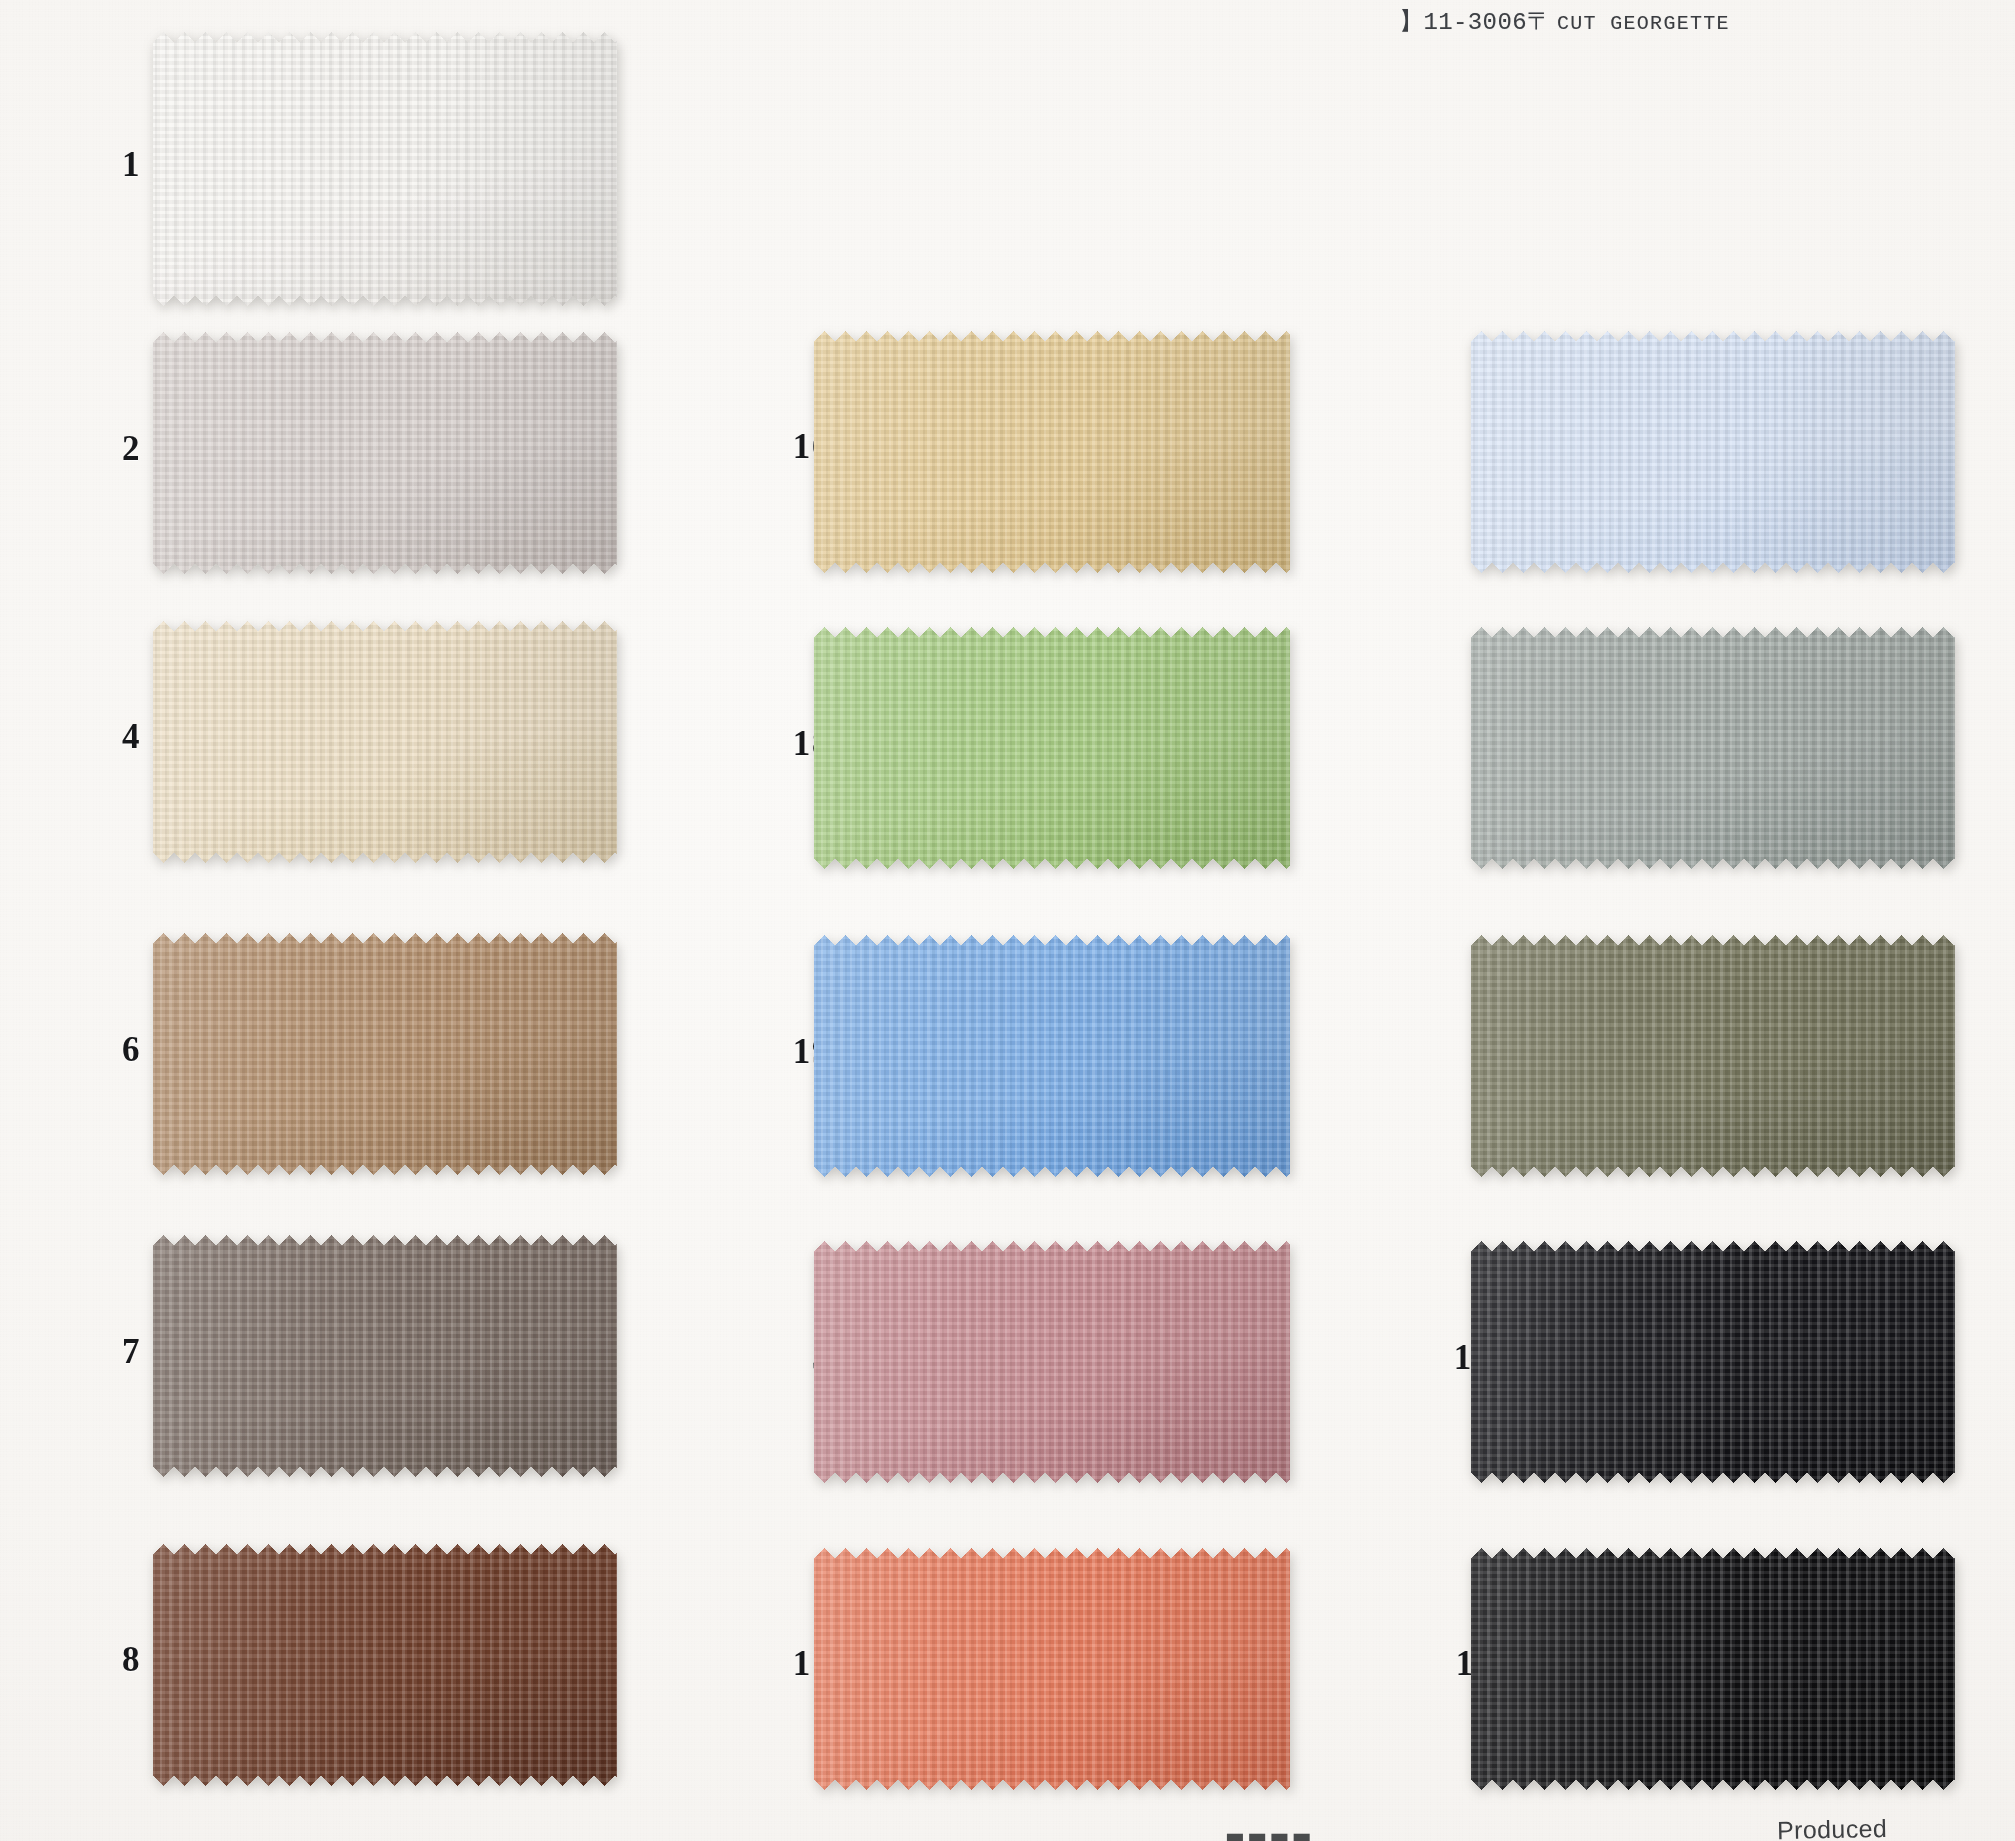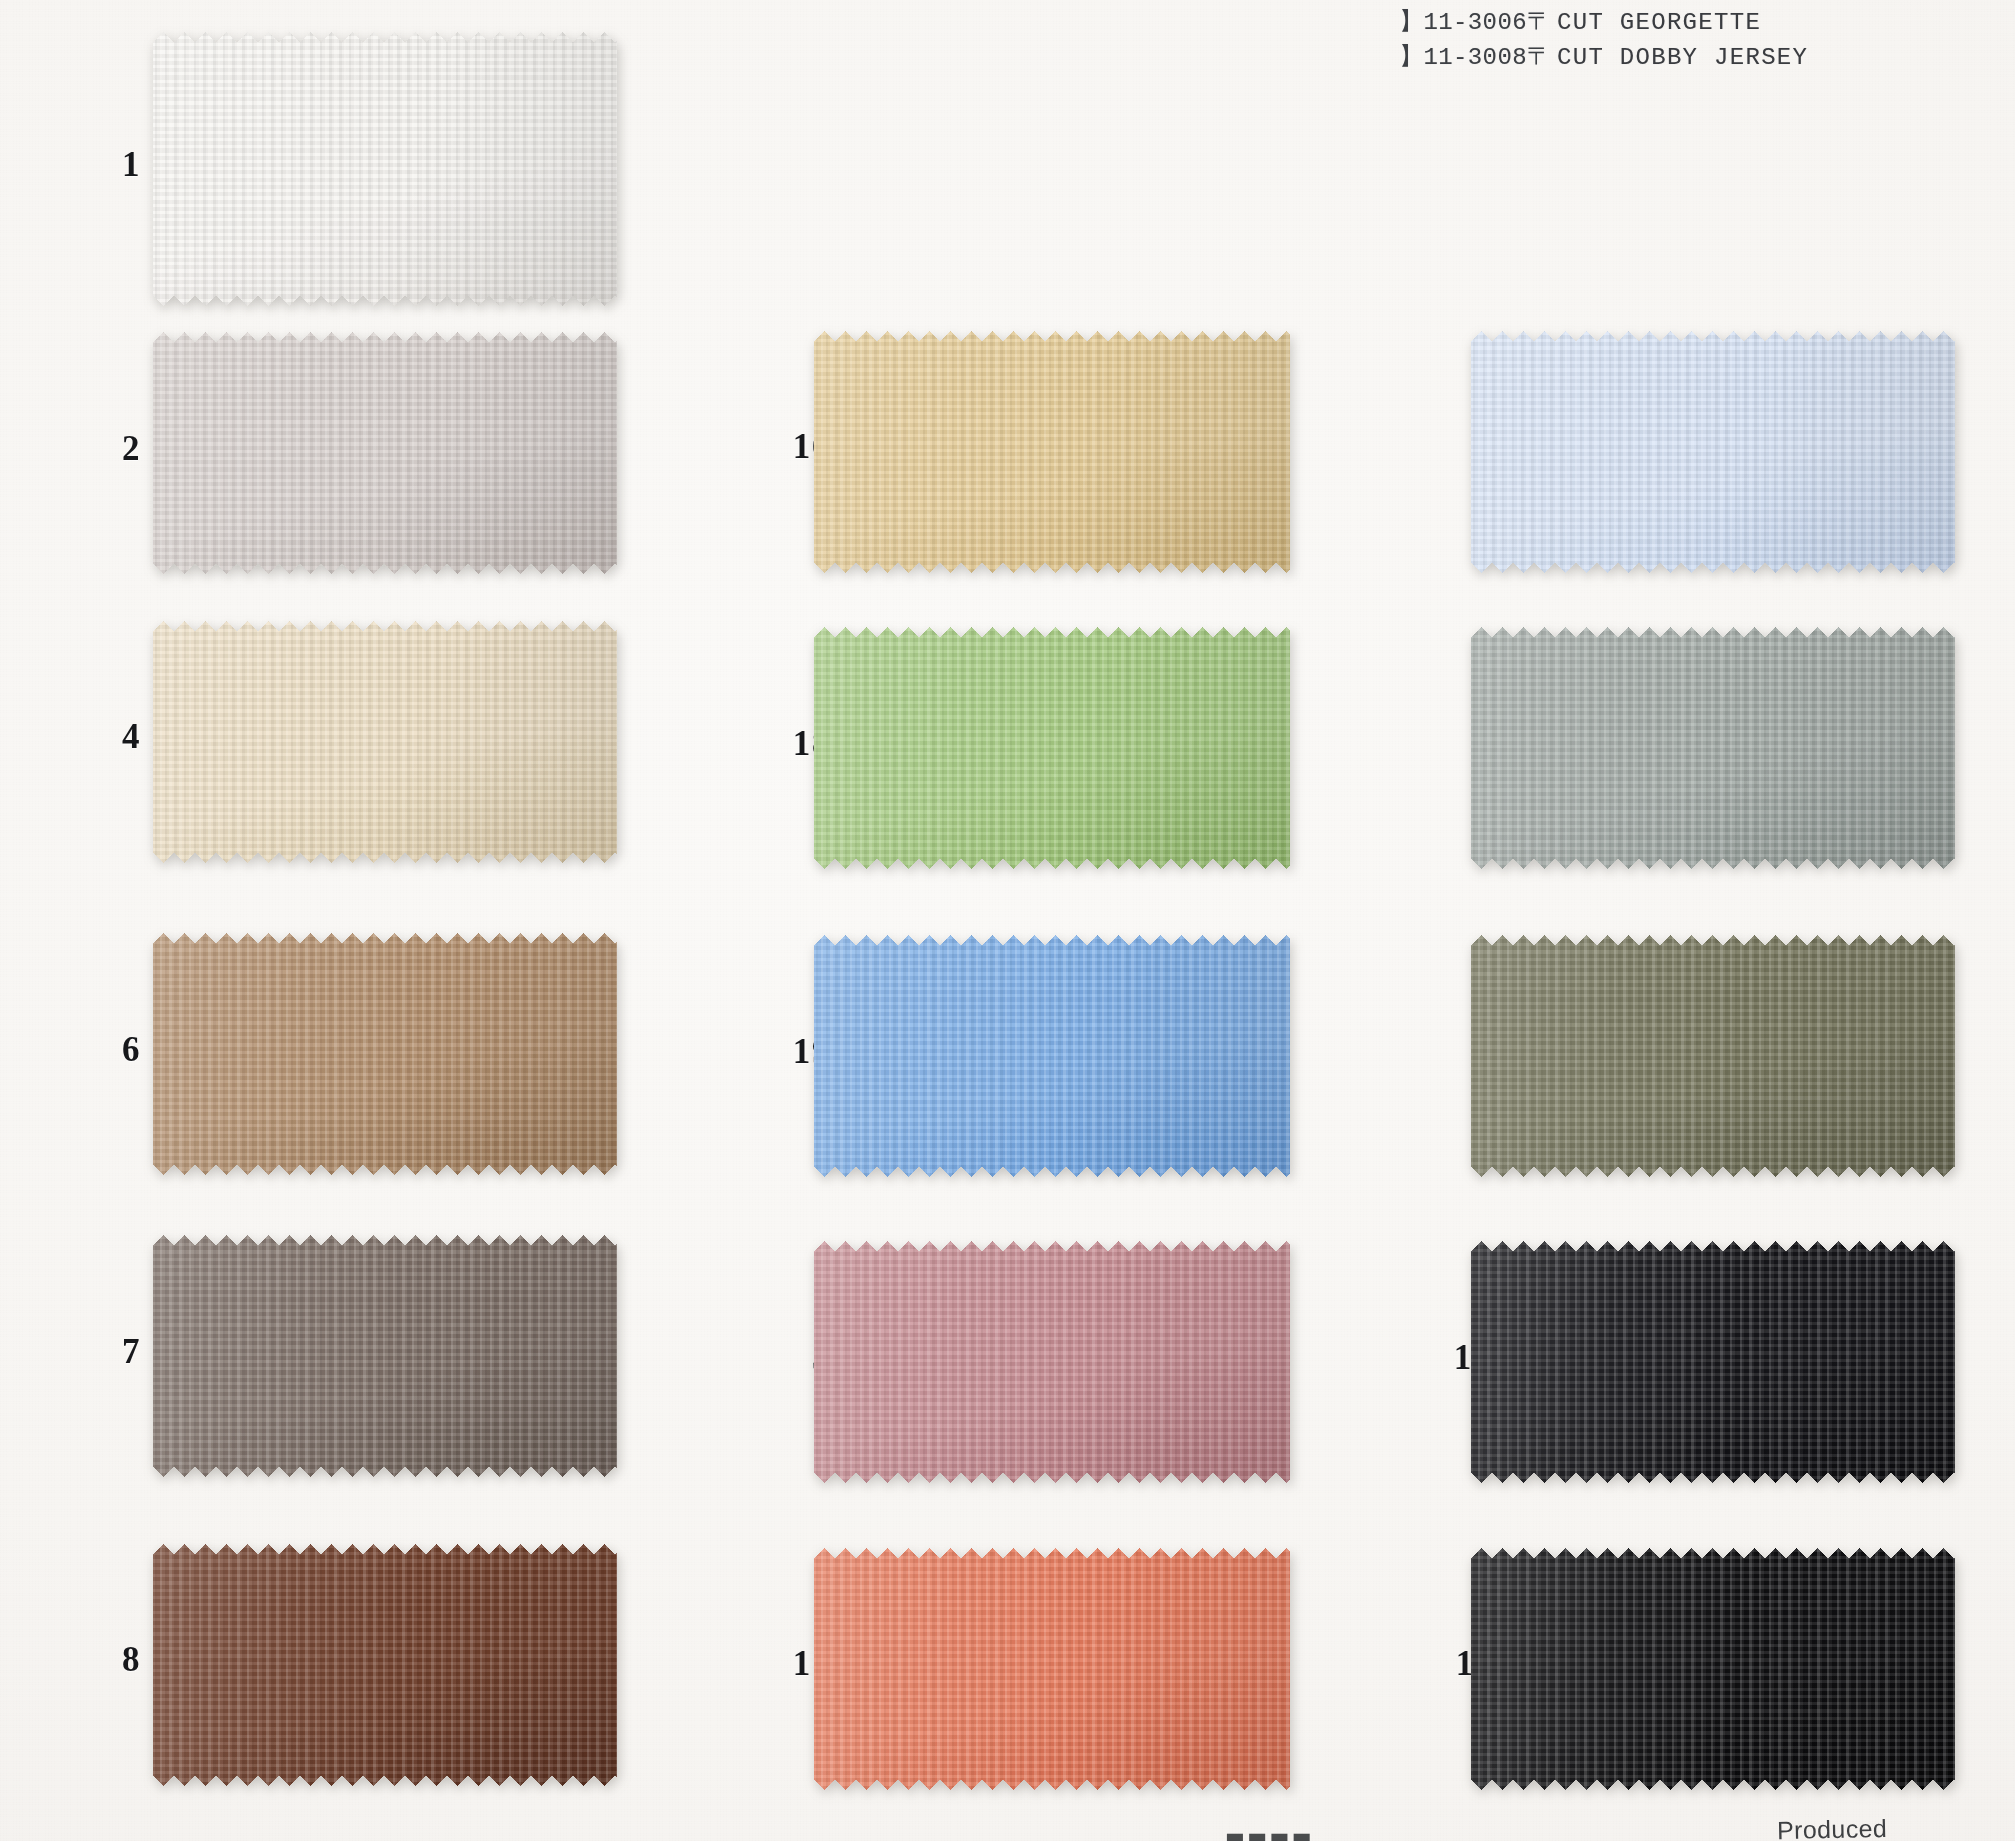--- a/index.html
+++ b/index.html
@@ -50,21 +50,21 @@
     text-shadow: 0 0 0.8px rgba(120,120,125,.35);
   }
   .code-row .code {
     display: inline-block;
     width: 158px;
     font-size: 24px;
     font-weight: 400;
     color: #3d4044;
   }
   .code-row .cname {
-    font-size: 24px;
+    font-size: 20px;
     letter-spacing: 1.3px;
     color: #3a3c40;
   }
   .code-row.jp .cname {
     font-family: "DejaVu Sans", sans-serif;
     font-size: 23.4px;
     letter-spacing: 1.6px;
   }
 
   
@@ -159,24 +159,20 @@
 
 <div id="page">
 
   <div id="paper-grain"></div>
 
   <div id="code-list">
     <div class="code-row">
       <span class="code">】11-3006〒</span>
       <span class="cname">CUT GEORGETTE</span>
     </div>
-    <div class="code-row">
-      <span class="code">】11-3008〒</span>
-      <span class="cname">CUT DOBBY JERSEY</span>
-    </div>
   </div>
 
   <div id="swatch-grid">
       <div class="swatch-cell" style="left: 0px; top: 0px;">
         <div class="swatch-num" style="left: 44px; width: 97px; top: 145px;">1</div>
         <div class="chip" style="left: 153px; top: 32px; width: 464px; height: 274px;">
           <div class="chip-inner" style="background: linear-gradient(165deg, rgb(246, 244, 241) 0%, rgb(246, 244, 241) 58%, rgb(232, 229, 225) 100%); mask-size: 100% 253px, 21px 21px, 21px 21px; mask-position: 0px 10.5px, 0px 0px, 0px 100%; mask-repeat: no-repeat, repeat-x, repeat-x; mask-composite: source-over;"></div>
         </div>
       </div>
       <div class="swatch-cell" style="left: 0px; top: 0px;">

